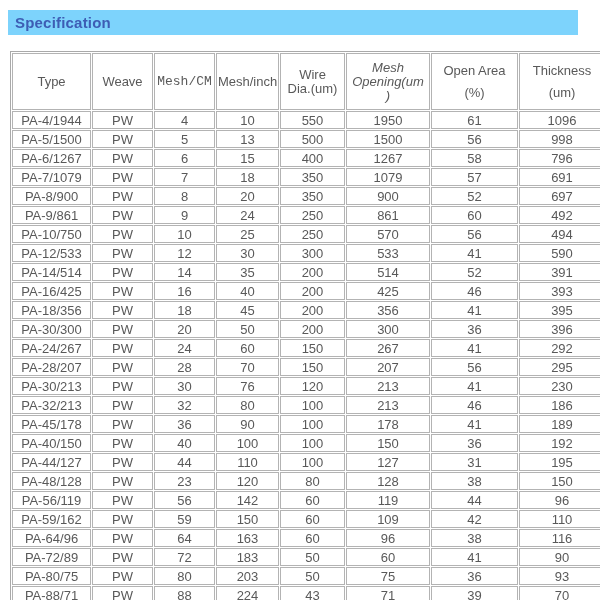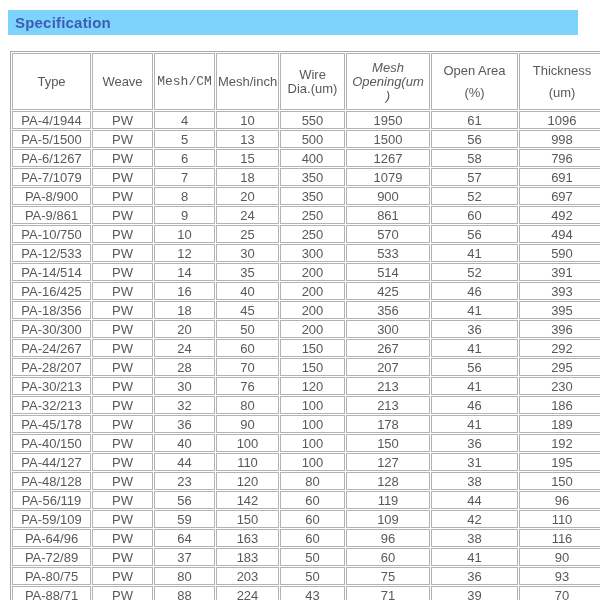--- a/index.html
+++ b/index.html
@@ -300,21 +300,21 @@
           <td>PA-56/119</td>
           <td>PW</td>
           <td>56</td>
           <td>142</td>
           <td>60</td>
           <td>119</td>
           <td>44</td>
           <td>96</td>
         </tr>
         <tr>
-          <td>PA-59/109</td>
+          <td>PA-59/162</td>
           <td>PW</td>
           <td>59</td>
           <td>150</td>
           <td>60</td>
           <td>109</td>
           <td>42</td>
           <td>110</td>
         </tr>
         <tr>
           <td>PA-64/96</td>
@@ -322,21 +322,21 @@
           <td>64</td>
           <td>163</td>
           <td>60</td>
           <td>96</td>
           <td>38</td>
           <td>116</td>
         </tr>
         <tr>
           <td>PA-72/89</td>
           <td>PW</td>
-          <td>37</td>
+          <td>72</td>
           <td>183</td>
           <td>50</td>
           <td>60</td>
           <td>41</td>
           <td>90</td>
         </tr>
         <tr>
           <td>PA-80/75</td>
           <td>PW</td>
           <td>80</td>

